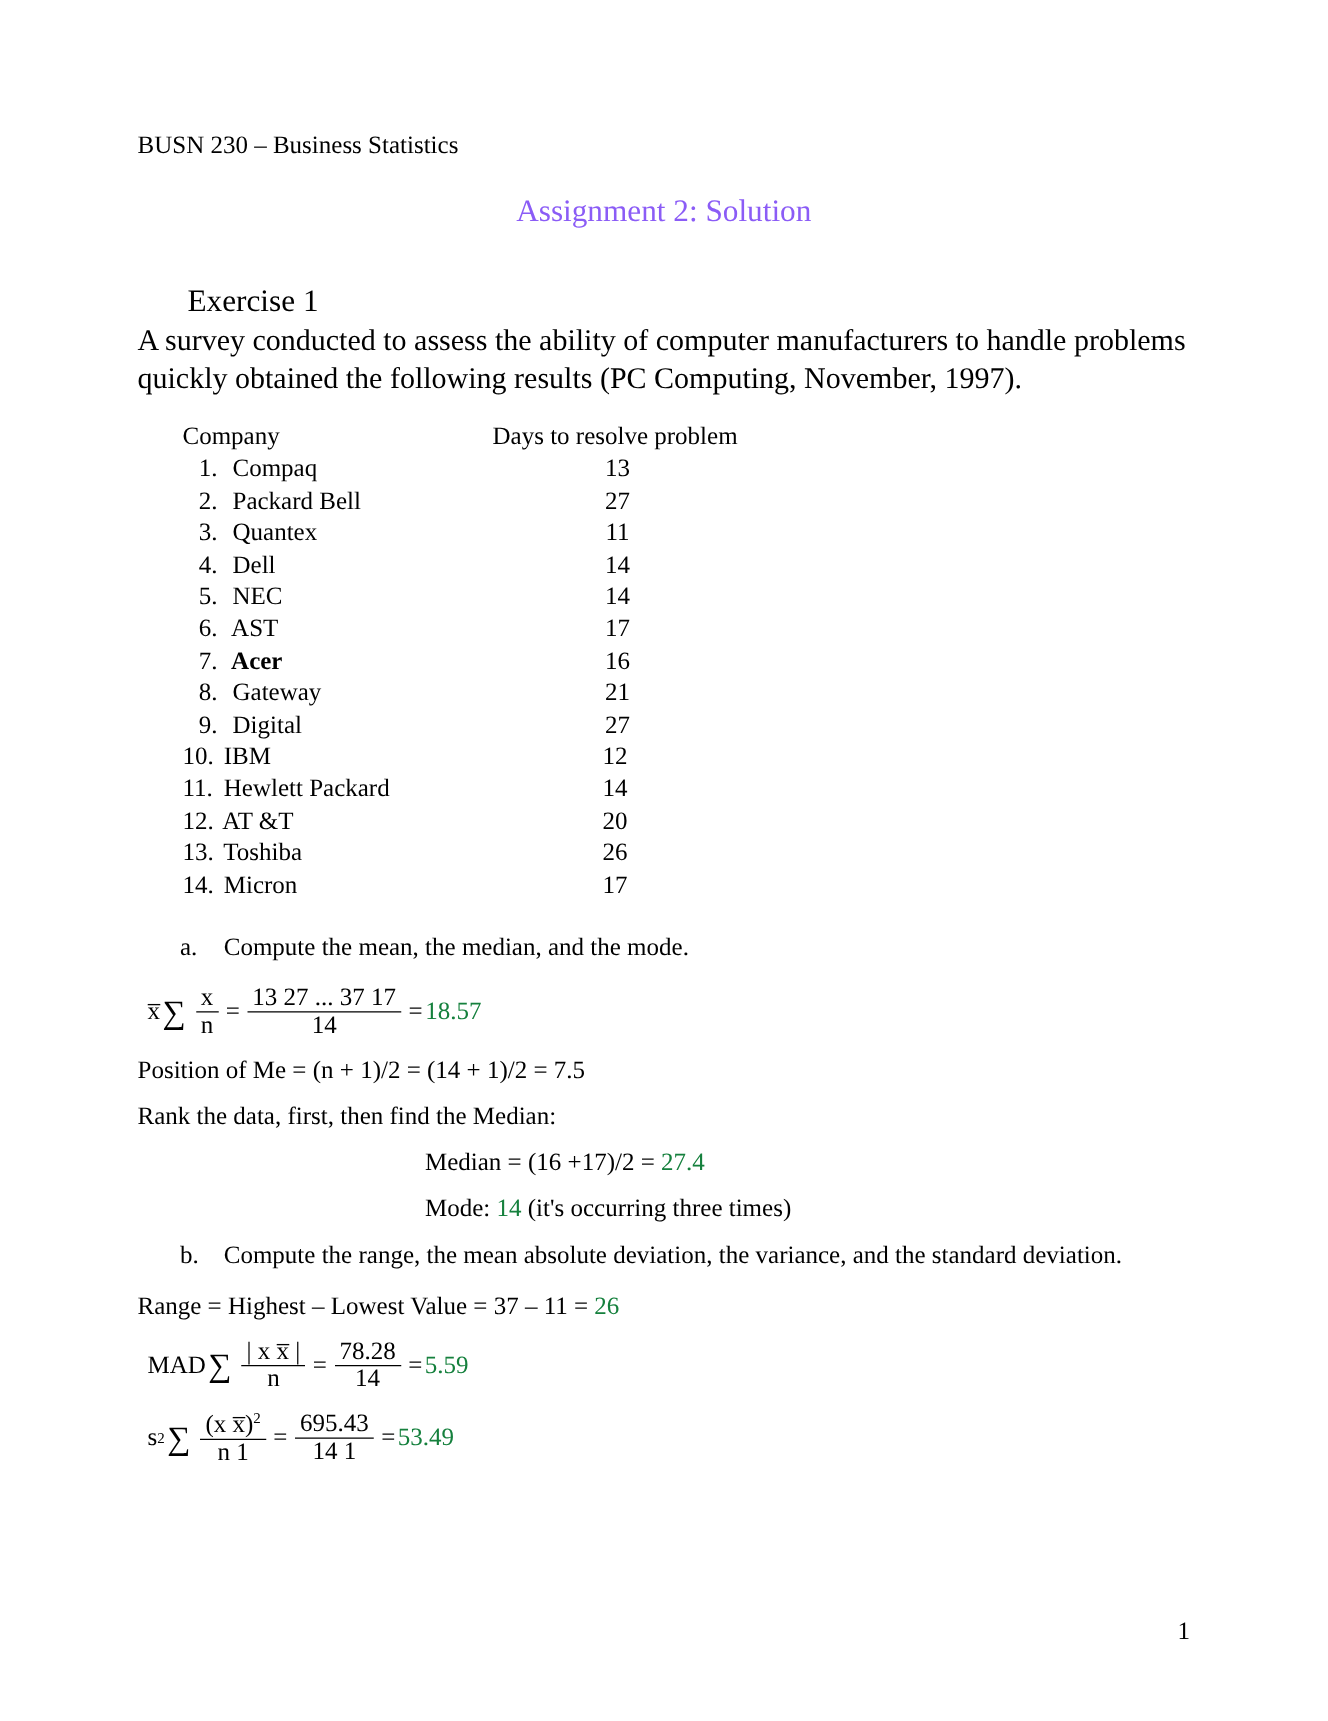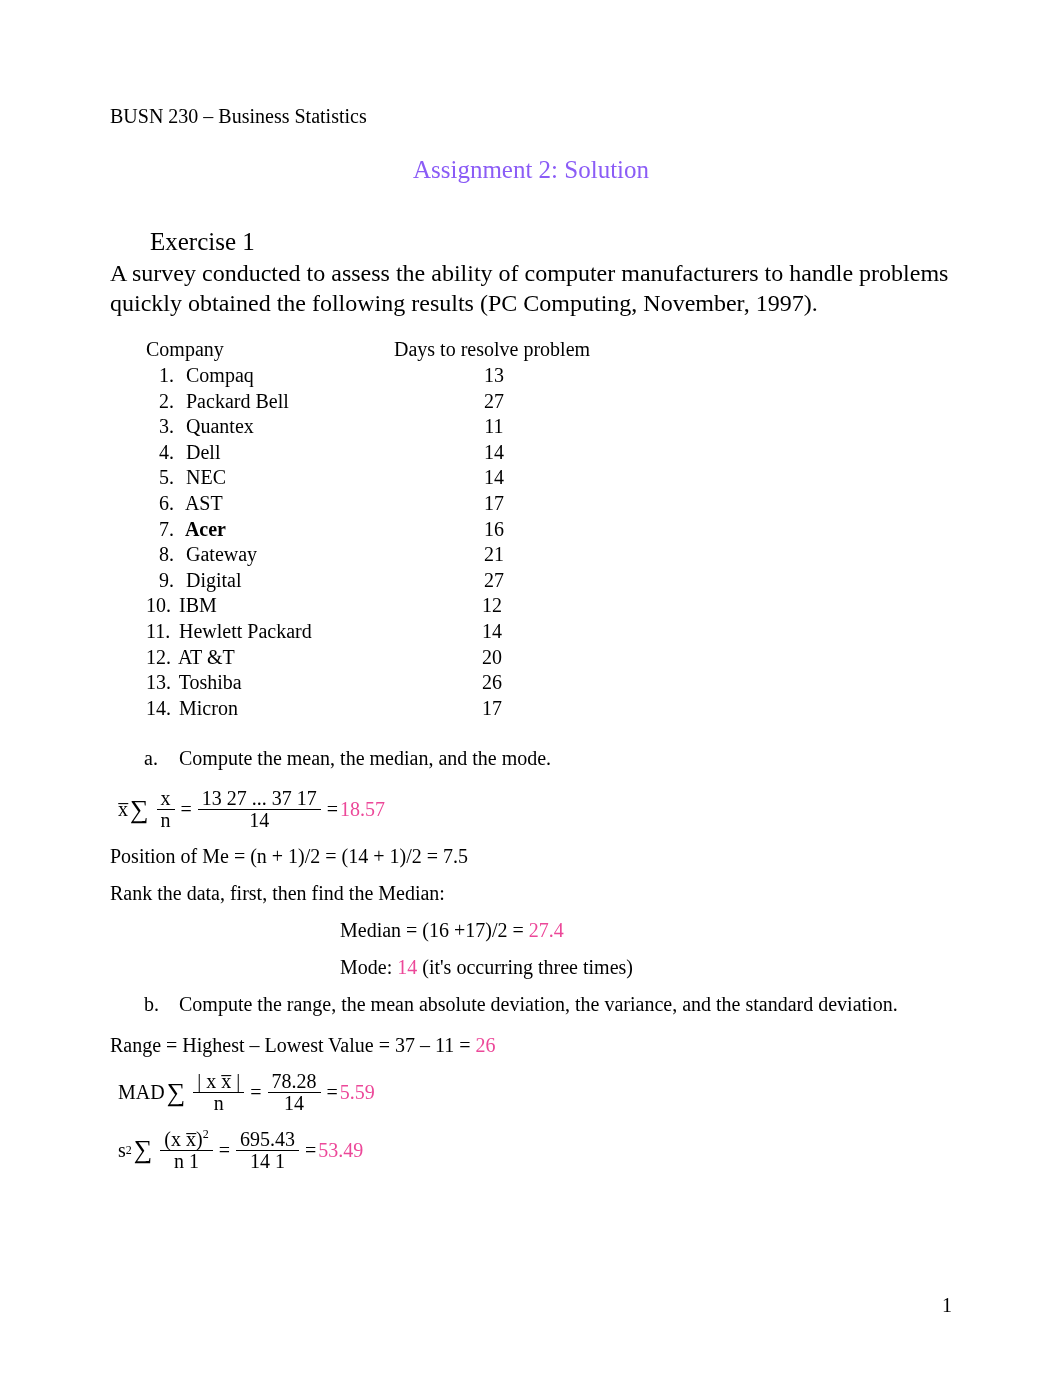--- a/index.html
+++ b/index.html
@@ -77,21 +77,21 @@
     margin: 0 6px;
     vertical-align: middle;
     line-height: 1.05;
   }
   .frac .num { border-bottom: 1px solid #000; padding: 0 4px; }
   .frac .den { padding: 0 4px; }
   .big-sum {
     font-size: 26px;
     margin: 0 2px;
   }
-  .red { color: #ec4899; }
+  .red { color: #15803d; }
   .body-text {
     font-size: 20px;
     margin-bottom: 14px;
   }
   .center-text {
     font-size: 20px;
     margin-left: 230px;
     margin-bottom: 14px;
   }
   .page-number {

